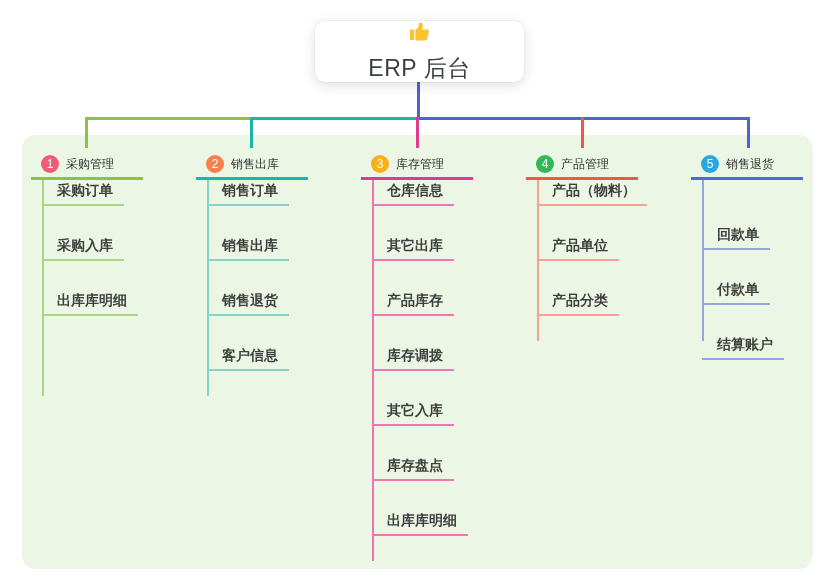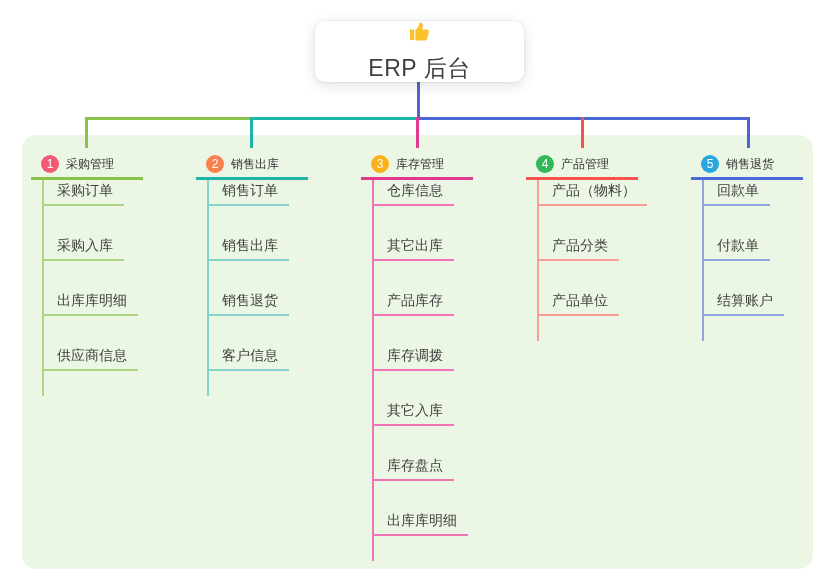--- a/index.html
+++ b/index.html
@@ -43,29 +43,30 @@
     color:#fff;font-size:12px;line-height:18px;text-align:center;font-weight:500;
   }
   .blabel{font-size:12px;color:#333333;font-weight:500;white-space:nowrap;text-align:right;}
   .bline{width:112px;height:3px;}
   .trunk{position:absolute;left:11px;top:29px;width:2px;}
   .child{
     width:max-content;margin-left:11px;
     padding:0 11px 4px 15px;
     font-size:14px;line-height:20px;color:#3f3f3f;white-space:nowrap;
     border-bottom:2px solid transparent;
+    font-weight:bold;
   }
   .child:first-child{margin-top:25px;}
   .child + .child{margin-top:29px;}
   
   .bg-1{background:#f35a76;} .ln-1{background:#8bc34a;} .cl-1{border-bottom-color:#abd583;} .tr-1{background:#abd583;}
   .bg-2{background:#f8804d;} .ln-2{background:#1db5aa;} .cl-2{border-bottom-color:#84d4cc;} .tr-2{background:#84d4cc;}
   .bg-3{background:#fbaf18;} .ln-3{background:#e0398f;} .cl-3{border-bottom-color:#f075b7;} .tr-3{background:#f075b7;}
   .bg-4{background:#31b857;} .ln-4{background:#f4544c;} .cl-4{border-bottom-color:#f89e95;} .tr-4{background:#f89e95;}
-  .bg-5{background:#2aa7e1;} .ln-5{background:#4a6bd8;} .cl-5{border-bottom-color:#92a5e2;} .tr-5{background:#92a5e2;}
+  .bg-5{background:#2aa7e1;} .ln-5{background:#4a6bd8;} .cl-5{border-bottom-color:#92a5e2;margin-top:44px;} .tr-5{background:#92a5e2;}
   .h-4{height:216px;} .h-7{height:381px;} .h-3{height:161px;}
 </style>
 </head>
 <body>
 
 <div class="panel"></div>
 
 <div class="line root-stem"></div>
 <div class="line bus-green"></div>
 <div class="line bus-teal"></div>
@@ -89,21 +90,20 @@
 <div class="col col-1">
   <div class="branch-head">
     <span class="badge bg-1">1</span>
     <span class="blabel">采购管理</span>
   </div>
   <div class="bline ln-1"></div>
   <div class="trunk tr-1 h-4"></div>
   <div class="child cl-1">采购订单</div>
   <div class="child cl-1">采购入库</div>
   <div class="child cl-1">出库库明细</div>
-  <div class="child cl-1">供应商信息</div>
 </div>
 
 <div class="col col-2">
   <div class="branch-head">
     <span class="badge bg-2">2</span>
     <span class="blabel">销售出库</span>
   </div>
   <div class="bline ln-2"></div>
   <div class="trunk tr-2 h-4"></div>
   <div class="child cl-2">销售订单</div>
@@ -129,22 +129,22 @@
 </div>
 
 <div class="col col-4">
   <div class="branch-head">
     <span class="badge bg-4">4</span>
     <span class="blabel">产品管理</span>
   </div>
   <div class="bline ln-4"></div>
   <div class="trunk tr-4 h-3"></div>
   <div class="child cl-4">产品（物料）</div>
+  <div class="child cl-4">产品单位</div>
   <div class="child cl-4">产品分类</div>
-  <div class="child cl-4">产品单位</div>
 </div>
 
 <div class="col col-5">
   <div class="branch-head">
     <span class="badge bg-5">5</span>
     <span class="blabel">销售退货</span>
   </div>
   <div class="bline ln-5"></div>
   <div class="trunk tr-5 h-3"></div>
   <div class="child cl-5">回款单</div>

